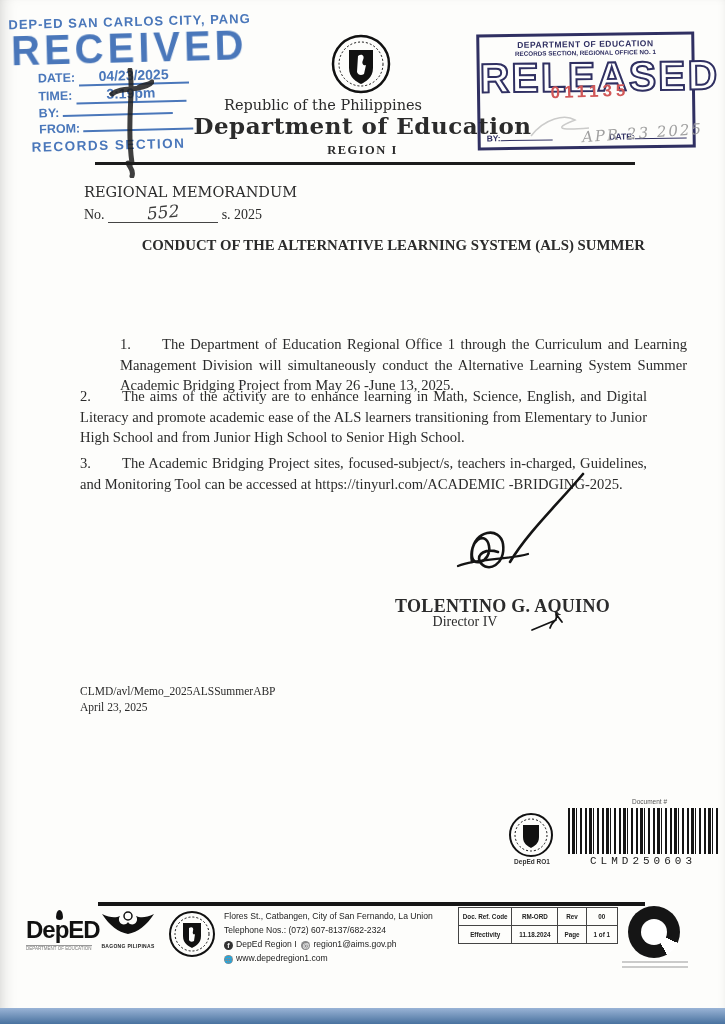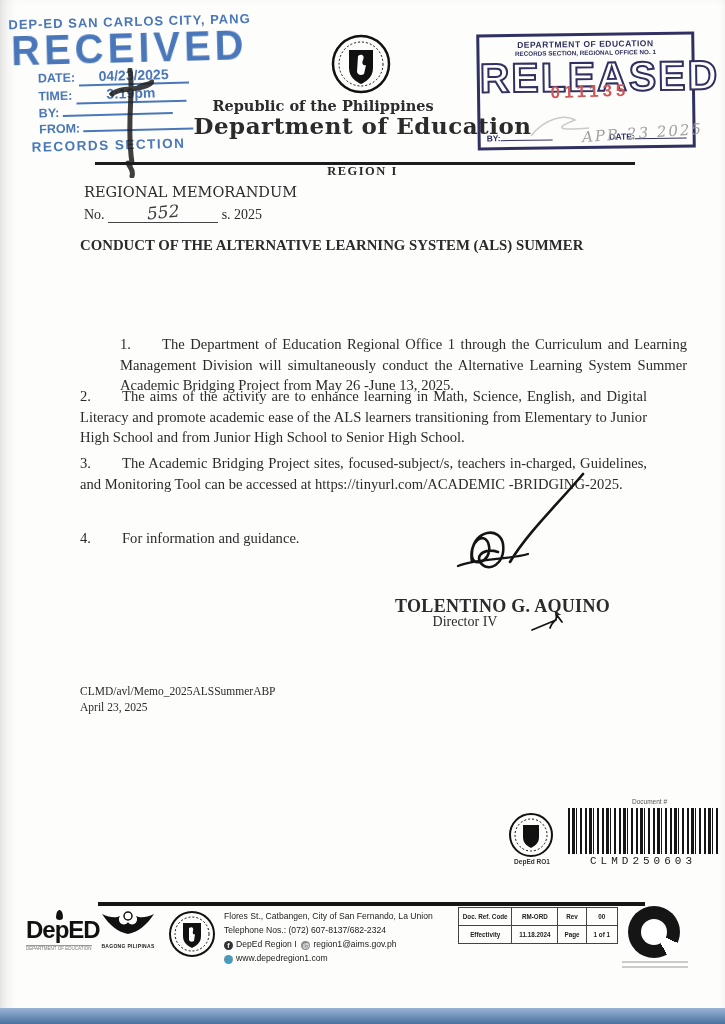--- a/index.html
+++ b/index.html
@@ -15,25 +15,25 @@
   .rcv-word{font-size:40px;font-weight:900;letter-spacing:4px;line-height:.9;margin-left:2px;
       transform:scaleY(1.05);filter:blur(.2px);}
   .rcv-lines{margin-left:28px;margin-top:2px;font-size:12.5px;font-weight:bold;}
   .rcv-row{white-space:nowrap;line-height:16px;}
   .rcv-val{display:inline-block;min-width:110px;border-bottom:2px solid #3b6cb5;text-align:center;font-size:14px;}
   .rcv-footer{font-size:13.5px;font-weight:bold;letter-spacing:1.5px;margin-left:20px;margin-top:2px;}
   .marker-mark{left:108px;top:68px;width:46px;height:110px;}
 
   
   .seal{left:331px;top:34px;width:60px;height:60px;}
-  .hdr-republic{left:0;top:97px;width:646px;text-align:center;font-size:14.5px;font-weight:bold;
+  .hdr-republic{left:0;top:97px;width:646px;text-align:center;font-size:14.5px;font-weight:normal;
       font-family:"DejaVu Serif",serif;}
   .hdr-dept{left:0;top:112px;width:725px;text-align:center;font-size:23px;font-weight:bold;
       font-family:"DejaVu Serif",serif;letter-spacing:.5px;}
-  .hdr-region{left:0;top:143px;width:725px;text-align:center;font-size:12.5px;letter-spacing:1.5px;font-weight:600;margin-top:21px;}
+  .hdr-region{left:0;top:143px;width:725px;text-align:center;font-size:12.5px;letter-spacing:1.5px;font-weight:600;}
   .rule-top{left:95px;top:162px;width:540px;height:3px;background:#1c1c1c;}
 
   
   .stamp-released{left:477px;top:33px;width:212px;height:110px;border:3.5px solid #26265a;
       transform:rotate(-.8deg);font-family:"Liberation Sans",sans-serif;color:#26265a;
       text-align:center;opacity:.95;}
   .rls-line1{font-size:8.5px;font-weight:900;letter-spacing:.5px;margin-top:3px;}
   .rls-line2{font-size:6.3px;font-weight:bold;}
   .rls-word{font-size:41px;font-weight:900;letter-spacing:2px;line-height:1;margin-top:1px;
       color:#ffffff;-webkit-text-stroke:2px #26265a;text-shadow:0 0 1px #26265a;}
@@ -44,21 +44,21 @@
   .rls-ul{display:inline-block;width:52px;border-bottom:1.5px solid #26265a;}
   .rls-date-hand{left:582px;top:124px;font-family:"DejaVu Serif",serif;font-style:italic;font-size:15px;
       color:#a0a0a0;transform:rotate(-4deg);letter-spacing:2px;white-space:nowrap;}
   .rls-sig{left:525px;top:108px;width:70px;height:34px;opacity:.5;}
 
   
   .memo-label{left:84px;top:184px;font-size:14.5px;font-weight:normal;font-family:"DejaVu Serif",serif;}
   .memo-no{left:84px;top:203px;font-size:14px;}
   .memo-no .blank{display:inline-block;width:110px;border-bottom:1.5px solid #444;text-align:center;position:relative;top:-1px;}
   .memo-no .hand{font-family:"DejaVu Serif",serif;font-style:italic;font-size:17px;display:inline-block;transform:rotate(-5deg);color:#3a3a3a;}
-  .memo-title{left:80px;top:235px;width:565px;text-align:left;font-size:14.8px;font-weight:bold;line-height:1.45;}
+  .memo-title{left:80px;top:235px;width:565px;text-align:right;font-size:14.8px;font-weight:bold;line-height:1.45;}
   .to-line{left:84px;top:288px;font-size:14.5px;}
   .to-line .to-lbl{display:inline-block;width:46px;}
   .para{left:80px;width:567px;font-size:14.6px;line-height:1.42;text-align:justify;overflow-wrap:anywhere;}
   .pnum{display:inline-block;width:42px;}
   .p1{top:334px;margin-left:40px;} .p2{top:386px;} .p3{top:453px;} .p4{top:528px;}
 
   
   .sig-main{left:428px;top:470px;width:165px;height:110px;}
   .sgn-name{left:360px;top:596px;width:250px;text-align:right;font-size:18px;font-weight:bold;letter-spacing:.3px;}
   .sgn-pos{left:360px;top:614px;width:210px;text-align:center;font-size:14px;}
@@ -163,23 +163,20 @@
 
   <div class="abs para p1">
     <span class="pnum">1.</span><span>The Department of Education Regional Office 1 through the Curriculum and Learning Management Division will simultaneously conduct the Alternative Learning System Summer Academic Bridging Project from May 26 -June 13, 2025.</span>
   </div>
   <div class="abs para p2">
     <span class="pnum">2.</span><span>The aims of the activity are to enhance learning in Math, Science, English, and Digital Literacy and promote academic ease of the ALS learners transitioning from Elementary to Junior High School and from Junior High School to Senior High School.</span>
   </div>
   <div class="abs para p3">
     <span class="pnum">3.</span><span>The Academic Bridging Project sites, focused-subject/s, teachers in-charged, Guidelines, and Monitoring Tool can be accessed at https://tinyurl.com/ACADEMIC -BRIDGING-2025.</span>
   </div>
-  <div class="abs para p4">
-    <span class="pnum">4.</span><span>For information and guidance.</span>
-  </div>
 
   <svg class="abs sig-main" viewBox="0 0 165 110">
     <path d="M155,4 C130,34 100,62 82,92" stroke="#141414" stroke-width="2.6" fill="none" stroke-linecap="round"></path>
     <path d="M44,92 C40,70 58,60 61,76 C64,92 42,100 44,82 C46,60 72,56 75,74 C78,94 60,104 52,92 C48,84 58,78 70,82" stroke="#141414" stroke-width="2.6" fill="none" stroke-linecap="round"></path>
     <path d="M30,96 C50,88 80,90 100,84" stroke="#141414" stroke-width="2.2" fill="none" stroke-linecap="round"></path>
   </svg>
   <div class="abs sgn-name">TOLENTINO G. AQUINO</div>
   <div class="abs sgn-pos">Director IV</div>
   <svg class="abs sig-paraph" viewBox="0 0 36 22">
     <path d="M2,18 L26,8 M20,16 C22,8 28,10 26,2 M26,2 L32,10" stroke="#141414" stroke-width="1.8" fill="none" stroke-linecap="round"></path>

